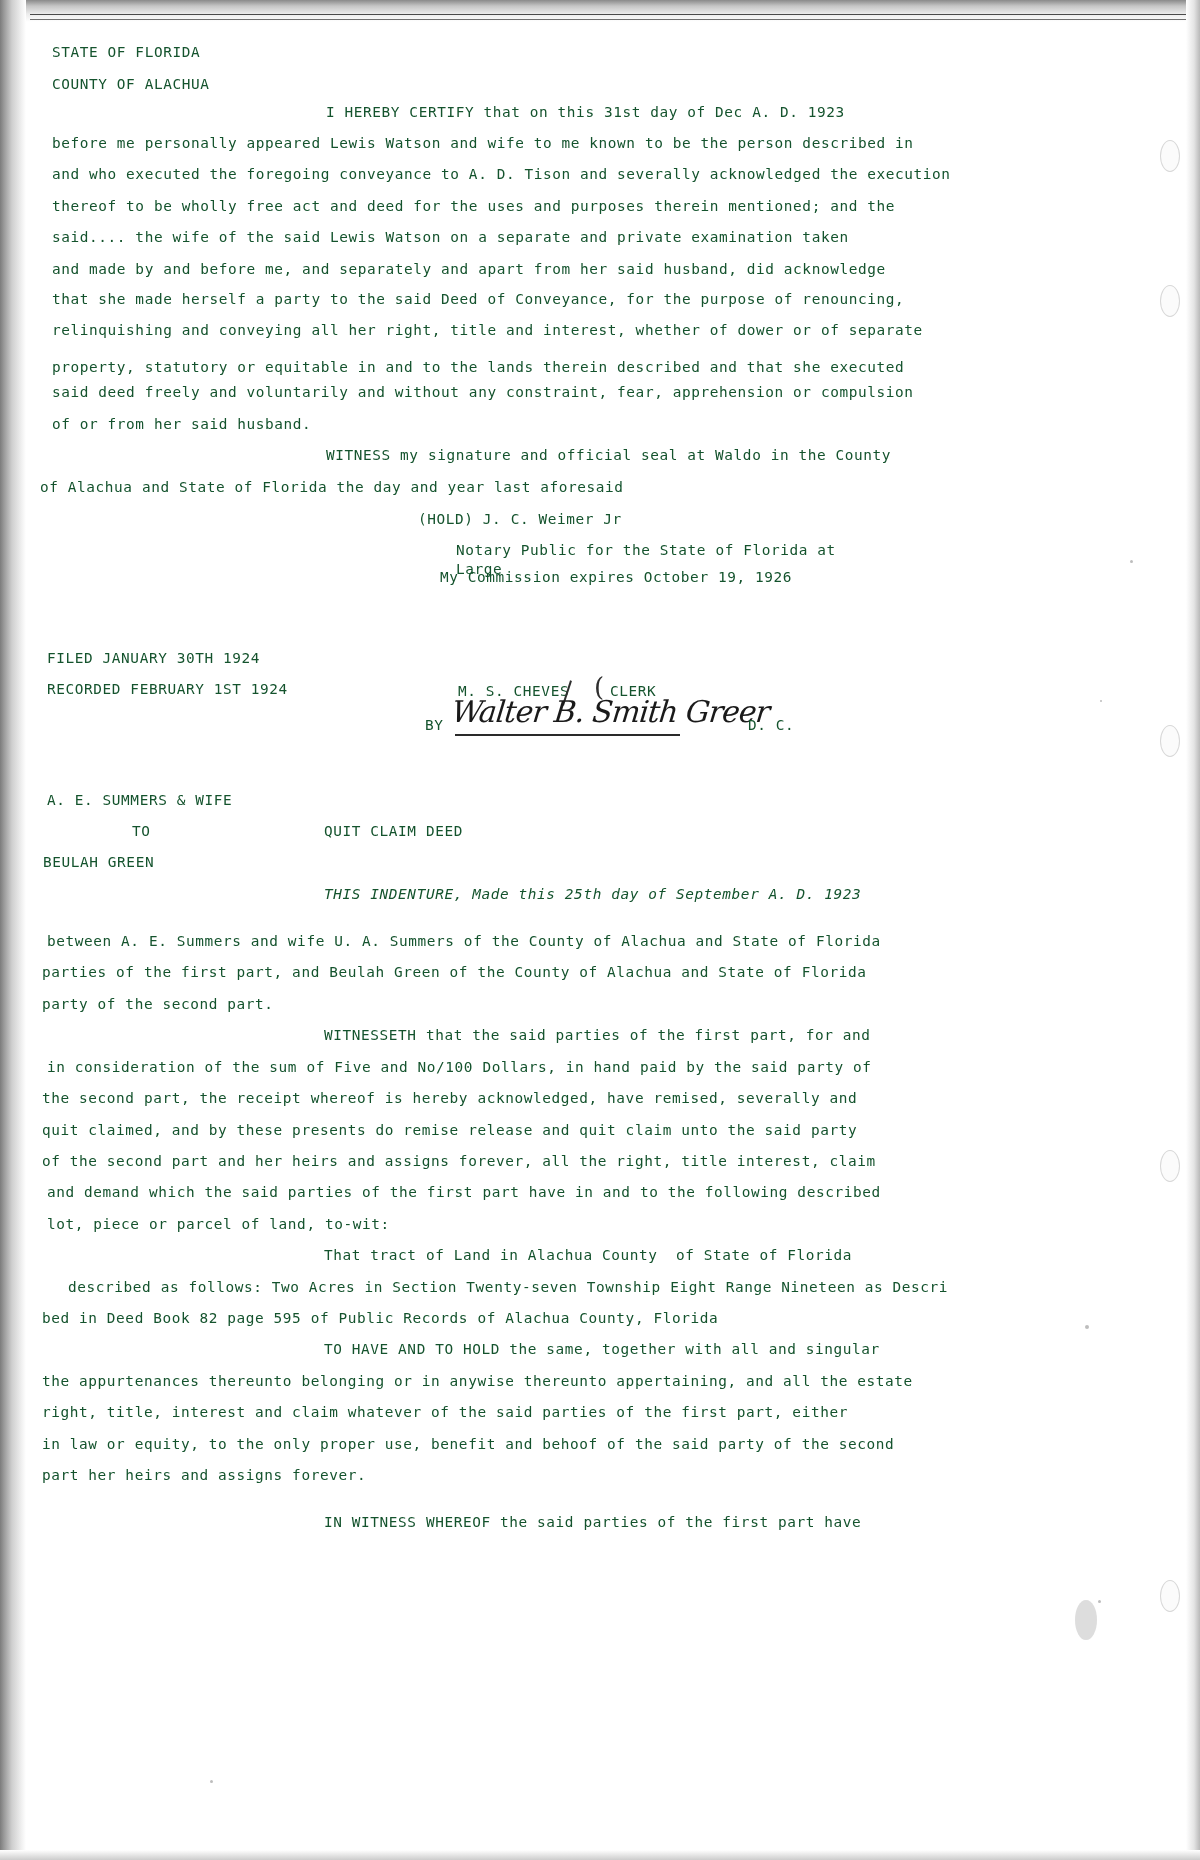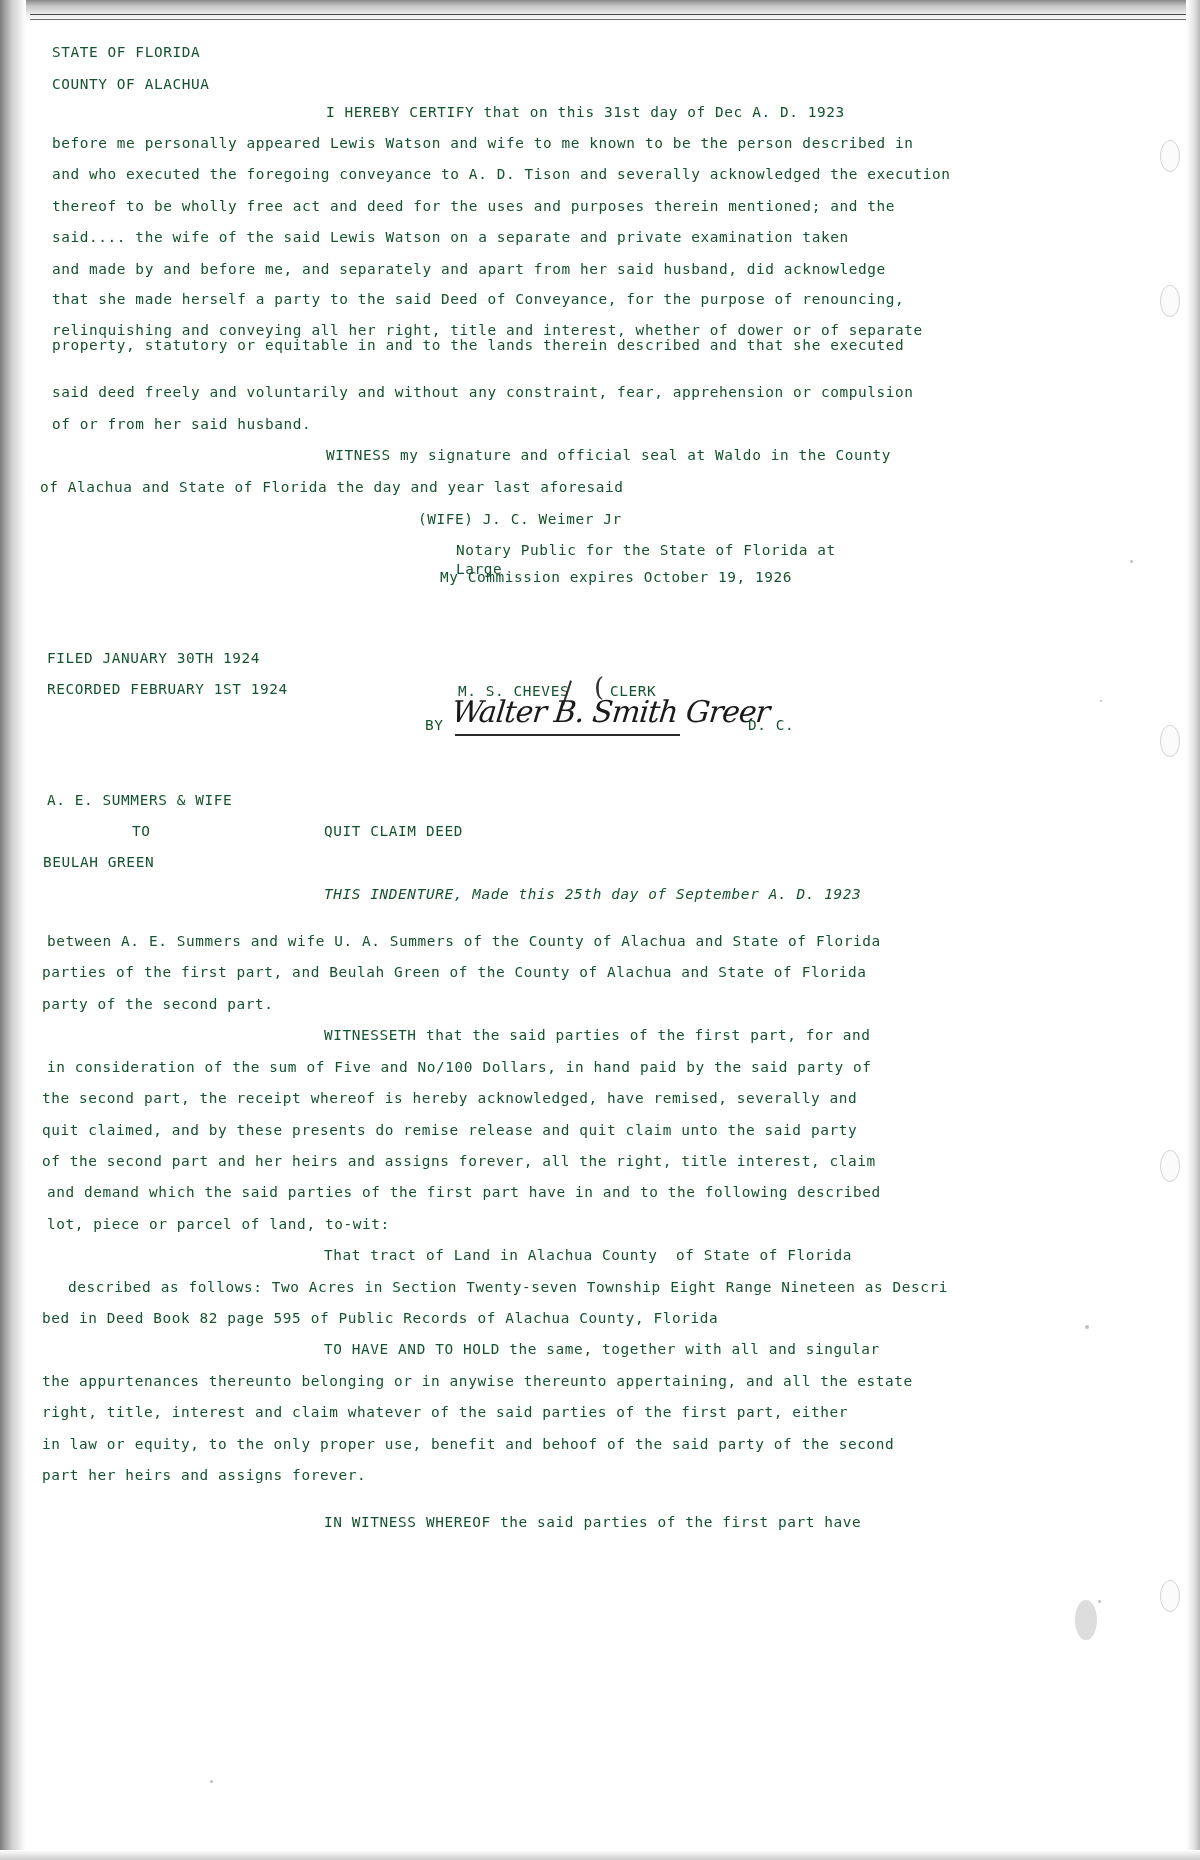--- a/index.html
+++ b/index.html
@@ -137,28 +137,28 @@
   <div class="txt" style="left:52px; top:77px;">COUNTY OF ALACHUA</div>
 
   <div class="txt" style="left:326px; top:105px;">I HEREBY CERTIFY that on this 31st day of Dec A. D. 1923</div>
   <div class="txt" style="left:52px; top:136px;">before me personally appeared Lewis Watson and wife to me known to be the person described in</div>
   <div class="txt" style="left:52px; top:167px;">and who executed the foregoing conveyance to A. D. Tison and severally acknowledged the execution</div>
   <div class="txt" style="left:52px; top:199px;">thereof to be wholly free act and deed for the uses and purposes therein mentioned; and the</div>
   <div class="txt" style="left:52px; top:230px;">said.... the wife of the said Lewis Watson on a separate and private examination taken</div>
   <div class="txt" style="left:52px; top:262px;text-align:center;">and made by and before me, and separately and apart from her said husband, did acknowledge</div>
   <div class="txt" style="left:52px; top:292px;">that she made herself a party to the said Deed of Conveyance, for the purpose of renouncing,</div>
   <div class="txt" style="left:52px; top:323px;">relinquishing and conveying all her right, title and interest, whether of dower or of separate</div>
-  <div class="txt" style="left:52px; top:338px;">property, statutory or equitable in and to the lands therein described and that she executed</div>
+  <div class="txt" style="left:52px; top:360px;">property, statutory or equitable in and to the lands therein described and that she executed</div>
   <div class="txt" style="left:52px; top:385px;">said deed freely and voluntarily and without any constraint, fear, apprehension or compulsion</div>
   <div class="txt" style="left:52px; top:417px;">of or from her said husband.</div>
 
   <div class="txt" style="left:326px; top:448px;">WITNESS my signature and official seal at Waldo in the County</div>
   <div class="txt" style="left:40px; top:480px;">of Alachua and State of Florida the day and year last aforesaid</div>
 
-  <div class="txt" style="left:418px; top:512px;">(WIFE) J. C. Weimer Jr</div>
+  <div class="txt" style="left:418px; top:512px;">(HOLD) J. C. Weimer Jr</div>
   <div class="txt" style="left:456px; top:543px;">Notary Public for the State of Florida at</div>
   <div class="txt" style="left:456px; top:562px;">Large</div>
   <div class="txt" style="left:440px; top:570px;">My Commission expires October 19, 1926</div>
 
   <div class="txt" style="left:47px; top:651px;">FILED JANUARY 30TH 1924</div>
   <div class="txt" style="left:47px; top:682px;">RECORDED FEBRUARY 1ST 1924</div>
 
   <div class="txt" style="left:458px; top:684px;">M. S. CHEVES</div>
   <div class="clerk-slash" style="left:566px; top:680px;"></div>
   <div class="clerk-paren" style="left:594px; top:672px;">(</div>

